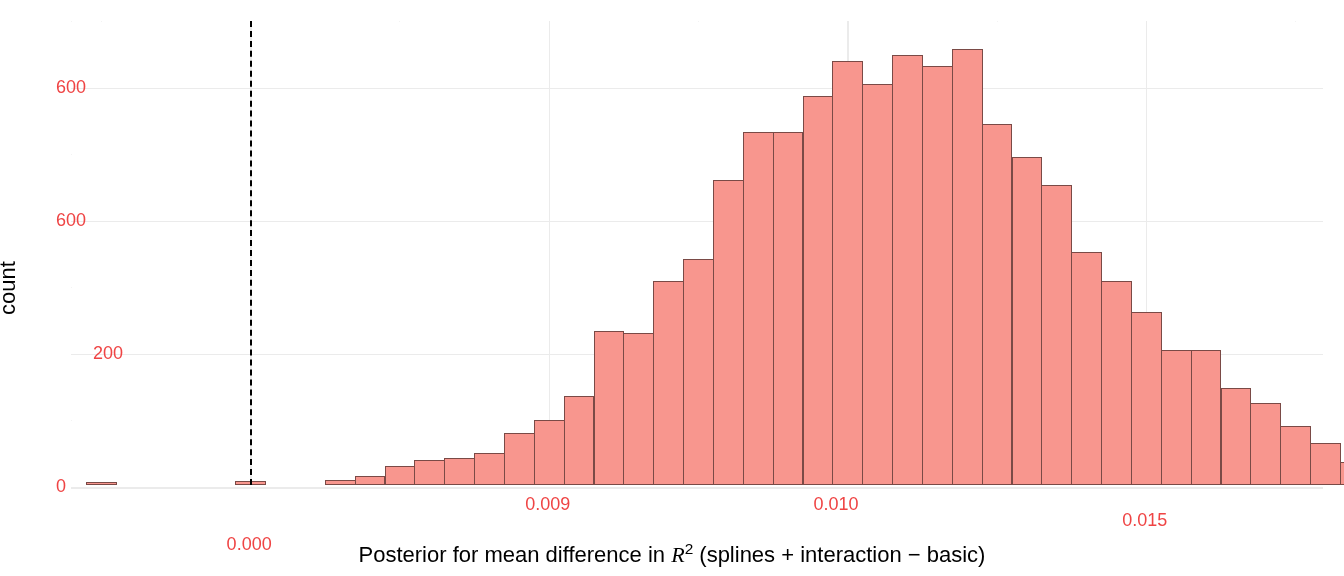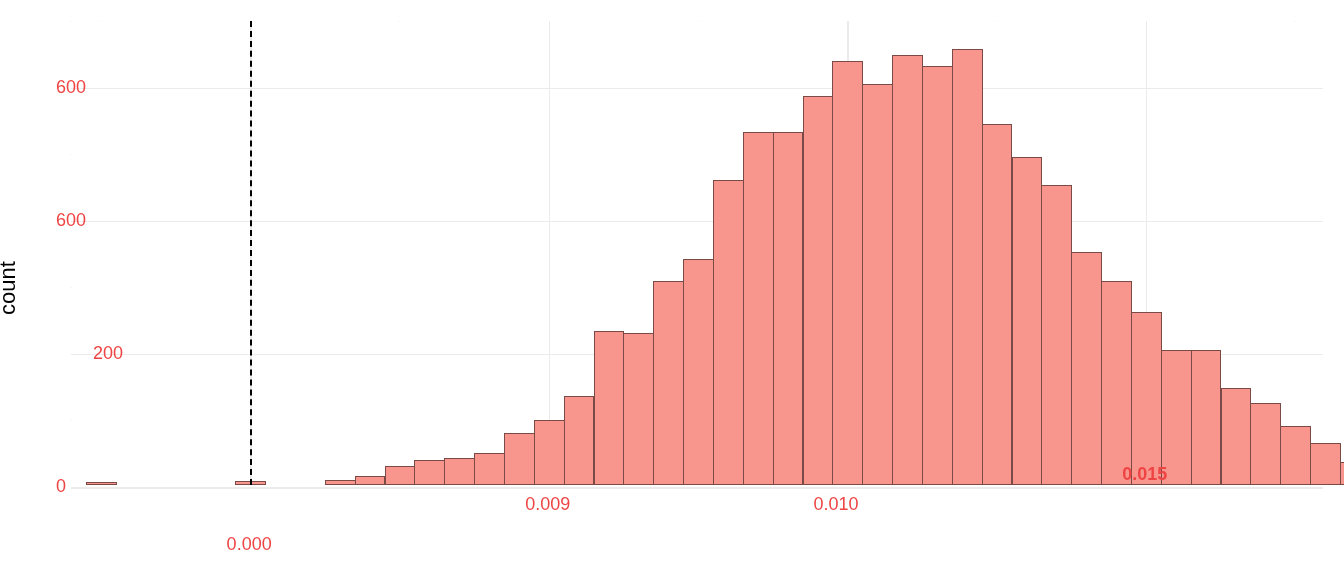--- a/index.html
+++ b/index.html
@@ -71,20 +71,23 @@
   .ytick-label {
     text-align: right;
   }
 </style>
 </head>
 <body>
 
 <div class="chart-wrap">
   <div class="ylabel">count</div>
 
+  <div class="xlabel">
+    <span>Posterior for mean difference in </span><span class="italic">R</span><sup>2</sup><span> (splines + interaction − basic)</span>
+  </div>
 
   <div class="plot" id="plot">
       <div class="gridline-v minor" style="left: 29.8571px;"></div>
       <div class="gridline-v minor" style="left: 328.429px;"></div>
       <div class="gridline-v minor" style="left: 627px;"></div>
       <div class="gridline-v minor" style="left: 925.571px;"></div>
       <div class="gridline-v minor" style="left: 1224.14px;"></div>
       <div class="gridline-h minor" style="top: 399.429px;"></div>
       <div class="gridline-h minor" style="top: 266.286px;"></div>
       <div class="gridline-h minor" style="top: 133.143px;"></div>
@@ -136,14 +139,14 @@
       <div class="bar" style="left: 1268.93px; width: 28.8571px; height: 21.3029px;"></div>
       <div class="vline" style="left: 179.143px;"></div>
     </div>
 <div class="ytick-label" style="right: 1280px; position: absolute; left: 60px; transform: translate(-100%, -50%); top: 486px;">0</div>
     <div class="ytick-label" style="right: 1280px; position: absolute; left: 60px; transform: translate(-100%, -50%); top: 352.857px; margin-left: 33px;">200</div>
     <div class="ytick-label" style="right: 1280px; position: absolute; left: 60px; transform: translate(-100%, -50%); top: 219.714px;">600</div>
     <div class="ytick-label" style="right: 1280px; position: absolute; left: 60px; transform: translate(-100%, -50%); top: 86.5714px;">600</div>
     <div class="xtick-label" style="position: absolute; top: 510px; left: 249.143px; transform: translateX(-50%); margin-top: 24px;">0.000</div>
     <div class="xtick-label" style="position: absolute; top: 494px; left: 547.714px; transform: translateX(-50%);">0.009</div>
     <div class="xtick-label" style="position: absolute; top: 494px; left: 836px; transform: translateX(-50%);">0.010</div>
-    <div class="xtick-label" style="position: absolute; top: 464px; left: 1144.86px; transform: translateX(-50%); font-weight: bold;">0.015</div>
+    <div class="xtick-label" style="position: absolute; top: 510px; left: 1144.86px; transform: translateX(-50%);">0.015</div>
   </div>
 
 </body></html>

